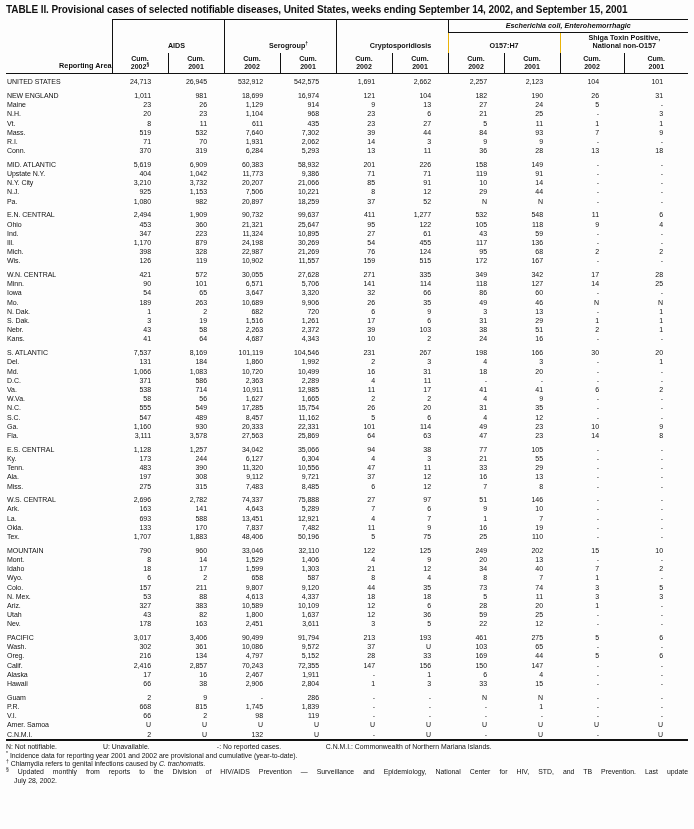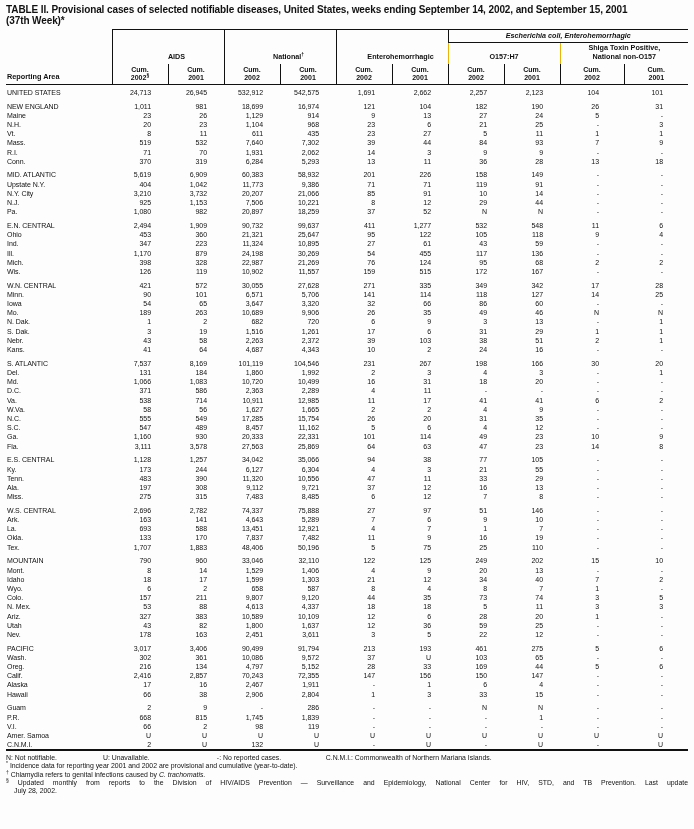--- a/index.html
+++ b/index.html
@@ -27,21 +27,21 @@
     border-bottom: 2px solid #111;
   }
   thead th {
     font-weight: bold;
     font-size: 7.2px;
     line-height: 8.2px;
     padding: 0;
     vertical-align: bottom;
   }
   th.area-h {
-    text-align: left;
+    text-align: right;
     padding: 0 0 3px 1px;
     font-size: 7.3px;
   }
   th.grp {
     border-left: 1px solid #111;
     border-top: 1.2px solid #111;
     padding: 1px 1px 3px 18px;
   }
   th.row2 {
     border-left: 1px solid #eab308;
@@ -93,43 +93,42 @@
   .fn-cont { padding-left: 8px; }
   .it { font-style: italic; }
 </style>
 </head>
 <body>
 
 <div class="page">
 
   <div class="title">
     <div>TABLE II. Provisional cases of selected notifiable diseases, United States, weeks ending September 14, 2002, and September 15, 2001</div>
-    <div>(37th Week)*</div>
   </div>
 
   <table class="main">
     <colgroup>
       <col style="width:106px">
       <col style="width:56px">
         <col style="width:56px">
       <col style="width:56px">
         <col style="width:56px">
       <col style="width:56px">
         <col style="width:56px">
       <col style="width:56px">
         <col style="width:56px">
       <col style="width:64px">
         <col style="width:64px">
     </colgroup>
     <thead>
       <tr>
         <th class="area-h" rowspan="3">Reporting Area</th>
         <th class="grp" colspan="2" rowspan="2"><span>AIDS</span><sup></sup></th>
-        <th class="grp" colspan="2" rowspan="2"><span>National</span><sup>†</sup></th>
-        <th class="grp" colspan="2" rowspan="2"><span>Enterohemorrhagic</span></th>
+        <th class="grp" colspan="2" rowspan="2"><span>Serogroup</span><sup>†</sup></th>
+        <th class="grp" colspan="2" rowspan="2"><span>Cryptosporidiosis</span></th>
         <th class="ecoli" colspan="4">Escherichia coli, Enterohemorrhagic</th>
       </tr>
       <tr>
         <th class="row2" colspan="2"><span>O157:H7</span></th>
         <th class="row2" colspan="2">
           <div>Shiga Toxin Positive,</div>
           <div>National non-O157</div>
         </th>
       </tr>
       <tr class="cumrow" id="cum-row">

